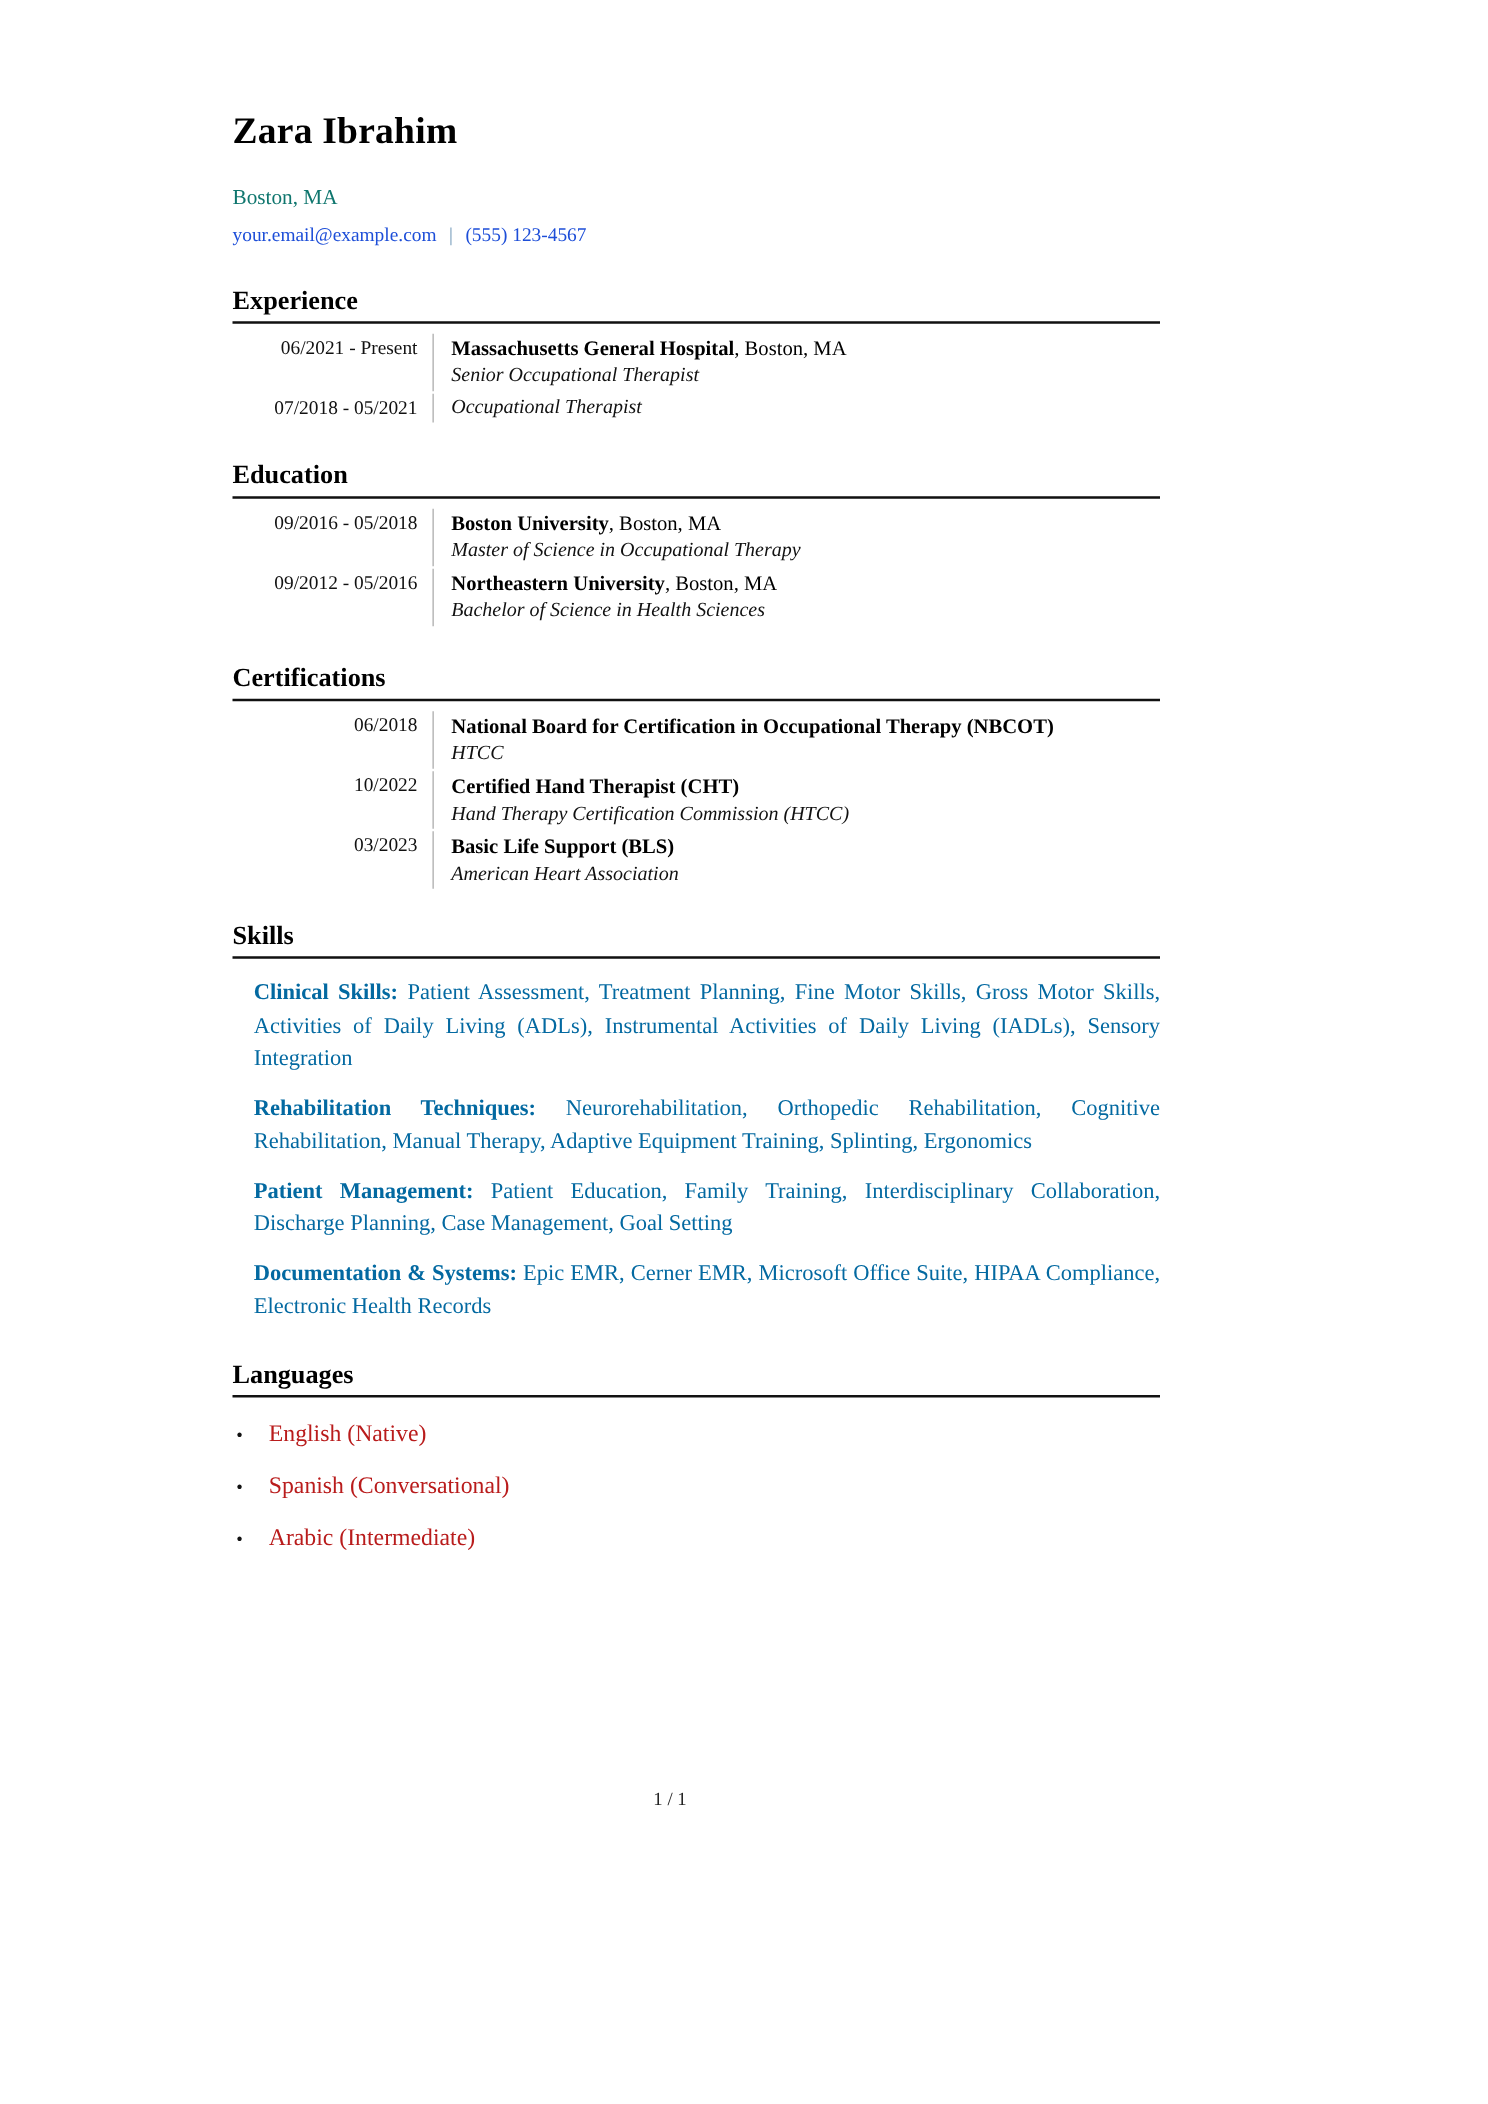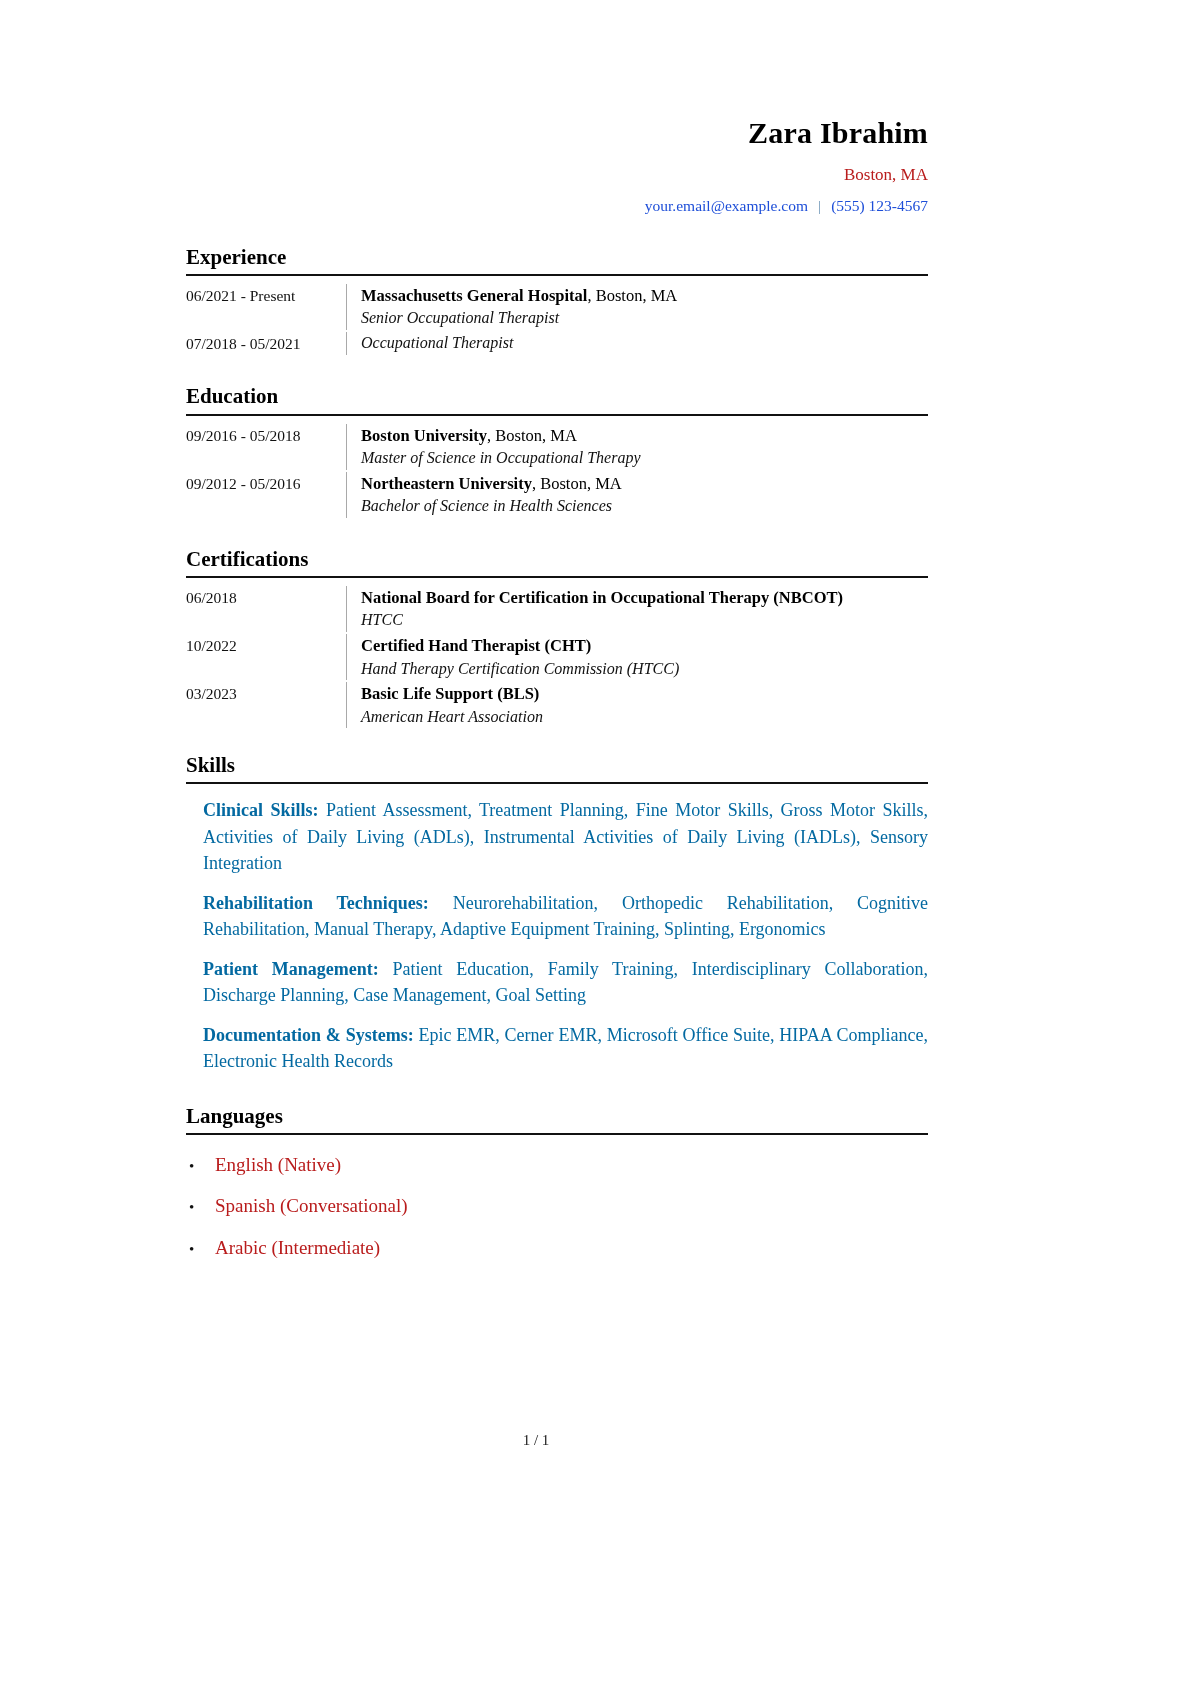--- a/index.html
+++ b/index.html
@@ -29,34 +29,34 @@
   }
   .content {
     position: absolute;
     left: 186px;
     top: 0;
     width: 742px;
   }
 
   
   .hdr {
-    text-align: right;
-    padding-top: 116px;
+    text-align: left;
+    padding-top: 88px;
   }
   .hdr-name {
     font-size: 30px;
     font-weight: bold;
     letter-spacing: 0.2px;
     color: #000;
     line-height: 1.16;
   }
   .hdr-location {
     font-size: 17px;
-    color: #b91c1c;
-    margin-top: 14px;
+    color: #0f766e;
+    margin-top: 25px;
     line-height: 1.2;
   }
   .hdr-contact {
     margin-top: 12px;
     font-size: 15.5px;
     color: #4f81a8;
     line-height: 1.2;
   }
   .hdr-contact .sep {
     color: #6f97b8;
@@ -86,20 +86,21 @@
 
   
   .entry {
     display: flex;
     align-items: stretch;
     margin-top: 2px;
   }
   .entry-date {
     width: 160px;
     min-width: 160px;
+    text-align: right;
     font-size: 15.5px;
     color: #111;
     padding-right: 12px;
     box-sizing: border-box;
     line-height: 1.45;
     padding-top: 1px;
   }
   .entry-bar {
     width: 1px;
     background: #a9a9a9;

